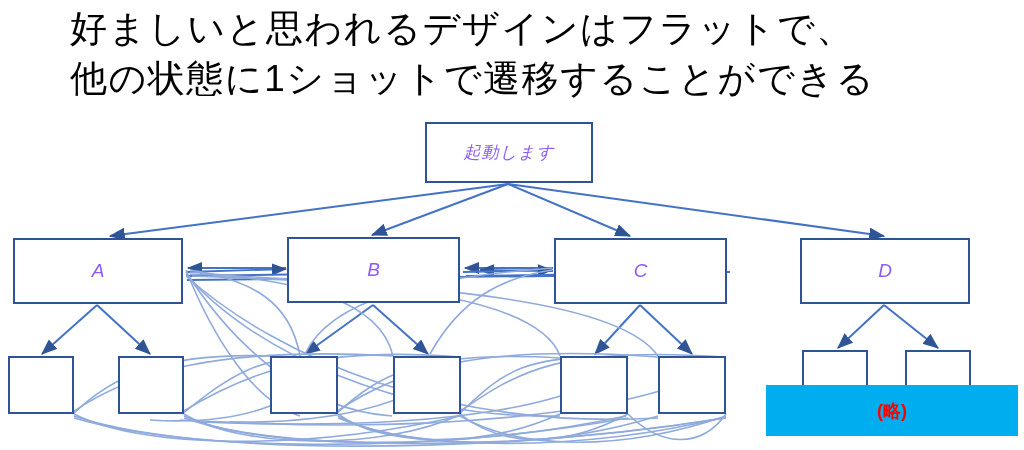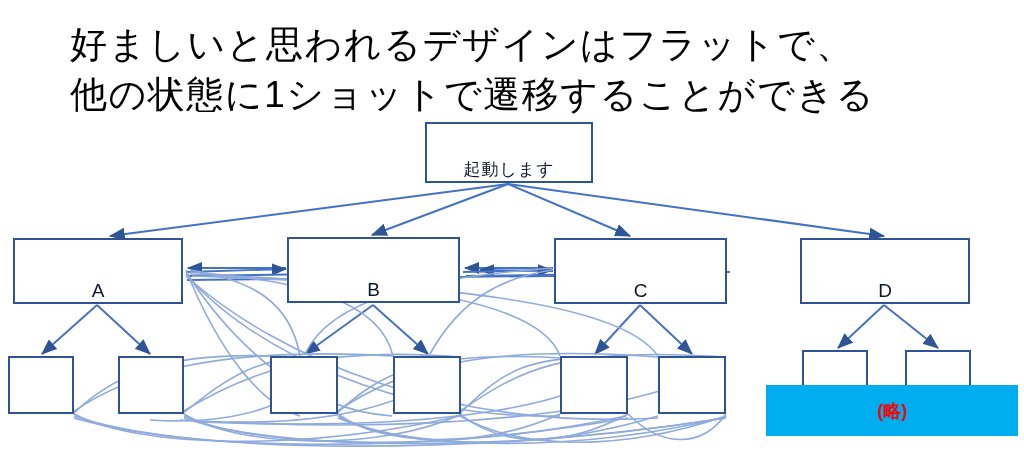--- a/index.html
+++ b/index.html
@@ -11,21 +11,21 @@
     position: relative;
     width: 1024px;
     height: 450px;
     background: #ffffff;
     overflow: hidden;
     font-family: "Liberation Sans", "DejaVu Sans", sans-serif;
   }
   #title {
     position: absolute;
     left: 70px;
-    top: 20px;
+    top: 4px;
     width: 940px;
     color: #000000;
     font-size: 37px;
     line-height: 50px;
     letter-spacing: 1.5px;
     font-weight: 400;
     white-space: pre-line;
     text-align: left;
   }
   .svg-layer {
@@ -34,24 +34,25 @@
     top: 0;
     width: 1024px;
     height: 450px;
   }
   .node {
     position: absolute;
     box-sizing: border-box;
     background: #ffffff;
     border: 2px solid #2e5496;
     display: flex;
-    align-items: flex-end;
+    align-items: center;
     justify-content: center;
-    color: #0f172a;
+    color: #8b5cf6;
     font-size: 19px;
+    font-style: italic;
   }
   .node.root {
     border-color: #2e5496;
     font-size: 17px;
     letter-spacing: 1px;
   }
   .node.leaf {
     border: 2px solid #2e5496;
   }
   .omit-box {

